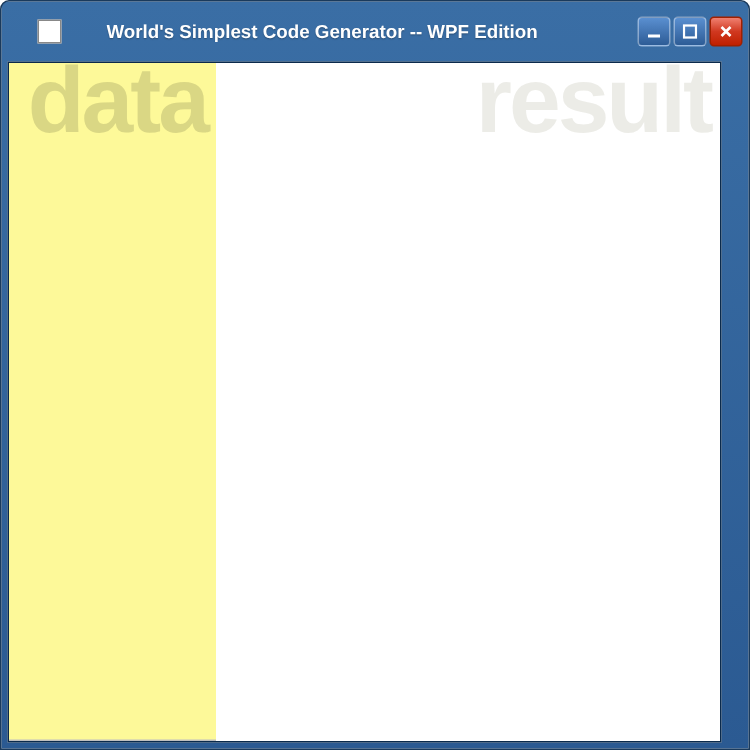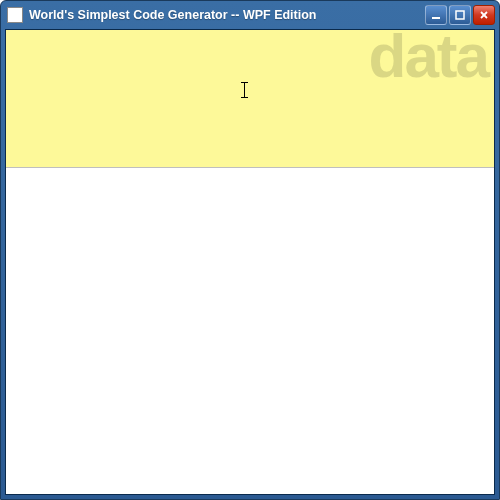--- a/index.html
+++ b/index.html
@@ -13,28 +13,29 @@
     .window {
       width: 500px;
       height: 500px;
       background: linear-gradient(to bottom, #3a6ea5 0%, #2b5a92 100%);
       border: 1px solid #1a3a5c;
       border-radius: 6px 6px 0 0;
       display: flex;
       flex-direction: column;
     }
     .titlebar {
-      height: 28px;
+      height: 40px;
       display: flex;
       align-items: center;
-      padding: 0 4px 0 6px;
+      padding: 0 4px 0 24px;
       color: #fff;
       font-size: 12.5px;
       font-weight: bold;
       text-shadow: 0 1px 1px rgba(0,0,0,0.3);
+      gap: 24px;
     }
     .titlebar .app-icon {
       width: 16px;
       height: 16px;
       background: #fff;
       border: 1px solid #888;
       margin-right: 6px;
       flex-shrink: 0;
     }
     .titlebar .title {
@@ -57,25 +58,25 @@
       background: linear-gradient(to bottom, #5a8fd0 0%, #2d5c96 100%);
       cursor: default;
     }
     .win-btn.close {
       background: linear-gradient(to bottom, #f08070 0%, #d03820 50%, #c02000 100%);
       border: 1px solid #a02000;
     }
     .win-btn svg { display: block; }
     .client {
       flex: 1;
-      margin: 0 4px 4px 4px;
+      margin: 0 18px 4px 4px;
       background: #fff;
       border: 1px solid #0a2a4c;
       display: flex;
-      flex-direction: column;
+      flex-direction: row;
     }
     .pane {
       position: relative;
       border-bottom: 1px solid #bfbfbf;
       overflow: hidden;
       background: #fff;
     }
     .pane.data-pane {
       background: #fdf999;
       flex: 0 0 138px;
@@ -175,15 +176,19 @@
 
     <div class="pane data-pane">
       <div class="watermark">data</div>
       <textarea class="editor" value="" style=""></textarea>
       <div class="caret">
           <div class="caret-stem"></div>
         </div>
     </div>
 
 
+    <div class="pane result-pane">
+      <div class="watermark">result</div>
+      <textarea class="editor" value="" style=""></textarea>
+    </div>
 
   </div>
 </div>
 
 </body></html>

